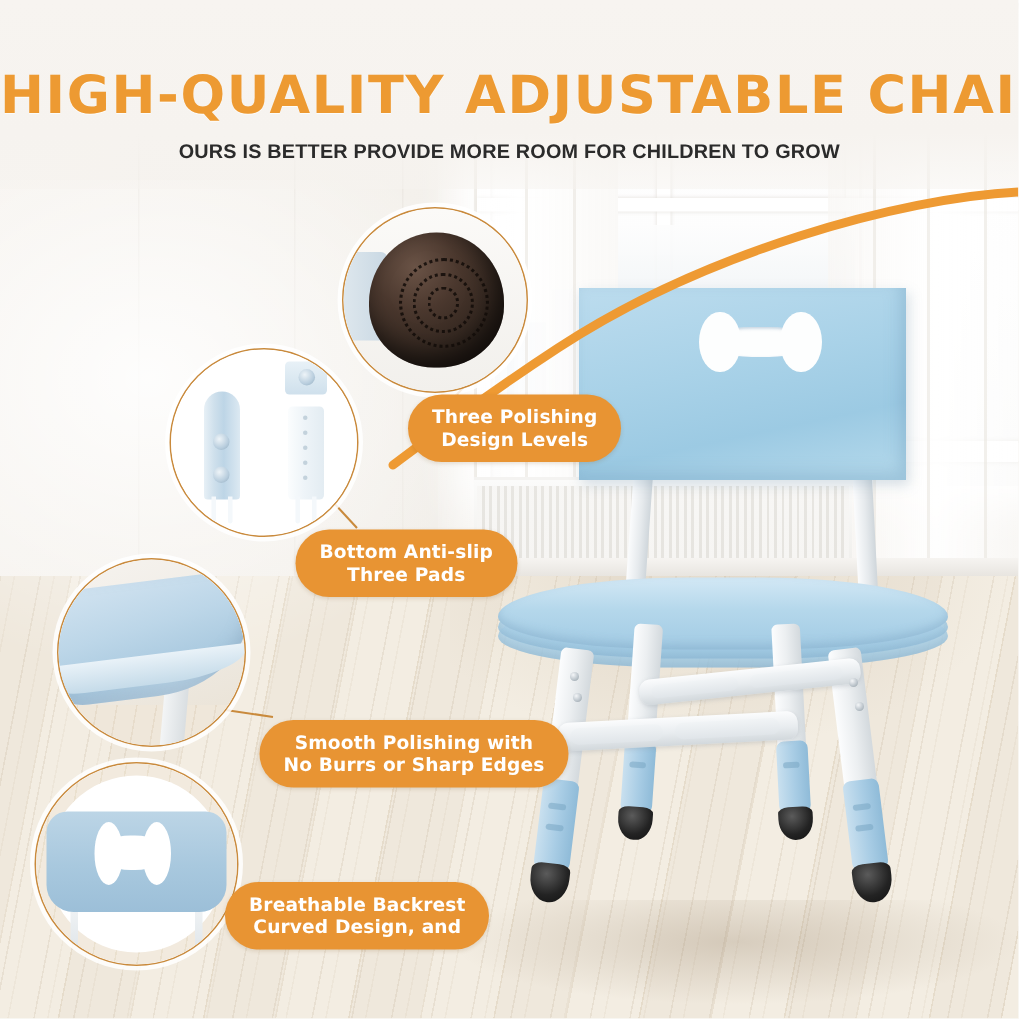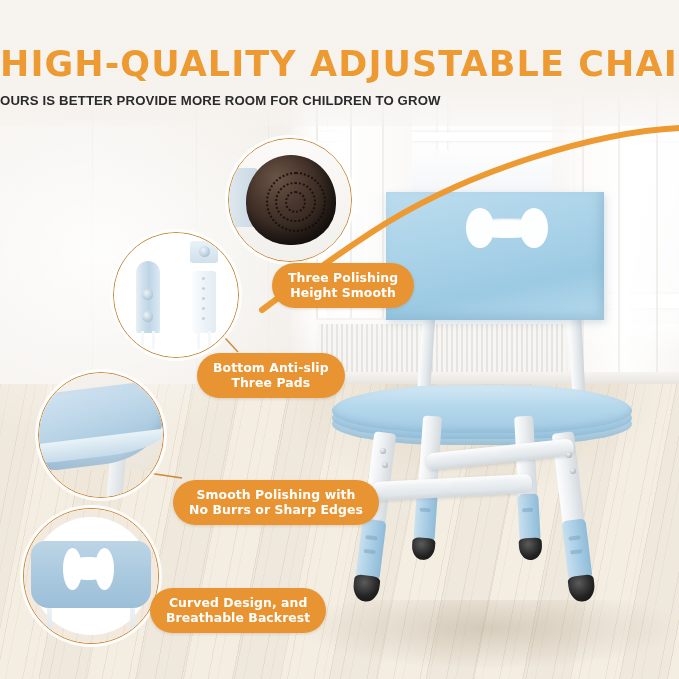--- a/index.html
+++ b/index.html
@@ -94,21 +94,21 @@
     background:linear-gradient(180deg,#f7f4f0 0%,#f6f3ef 70%,rgba(246,243,239,.5) 100%);}
   .title{
     position:absolute;left:0;top:44px;width:679px;text-align:center;
     font-size:35px;font-weight:bold;letter-spacing:1.1px;
     color:#ed9a32;
     font-family:"DejaVu Sans",sans-serif;
     text-shadow:0 1px 0 rgba(255,255,255,.7);
     white-space:nowrap;
   }
   .subtitle{
-    position:absolute;left:0;top:93px;width:679px;
+    position:absolute;left:0;top:93px;width:679px;text-align:center;
     font-size:13.2px;font-weight:bold;letter-spacing:.15px;
     color:#2b2b2b;
     font-family:"Liberation Sans",sans-serif;
     white-space:nowrap;
   }
 
   
   .swoosh{position:absolute;left:0;top:0;width:679px;height:679px;pointer-events:none;}
 
   
@@ -476,31 +476,31 @@
         <i style="left:4%"></i>
           <i style="right:4%"></i>
       </div>
       <div class="back-plate"></div>
       <div class="back-hole"></div>
     </div>
   </div>
 
   <div class="pill" style="left:272px;top:263px">
     <div>Three Polishing</div>
-    <div>Height Smooth</div>
+    <div>Design Levels</div>
   </div>
 
   <div class="pill" style="left:197px;top:353px">
     <div>Bottom Anti-slip</div>
     <div>Three Pads</div>
   </div>
 
   <div class="pill" style="left:173px;top:480px">
     <div>Smooth Polishing with</div>
     <div>No Burrs or Sharp Edges</div>
   </div>
 
   <div class="pill" style="left:150px;top:588px">
+    <div>Breathable Backrest</div>
     <div>Curved Design, and</div>
-    <div>Breathable Backrest</div>
   </div>
 
 </div>
 
 </body></html>

